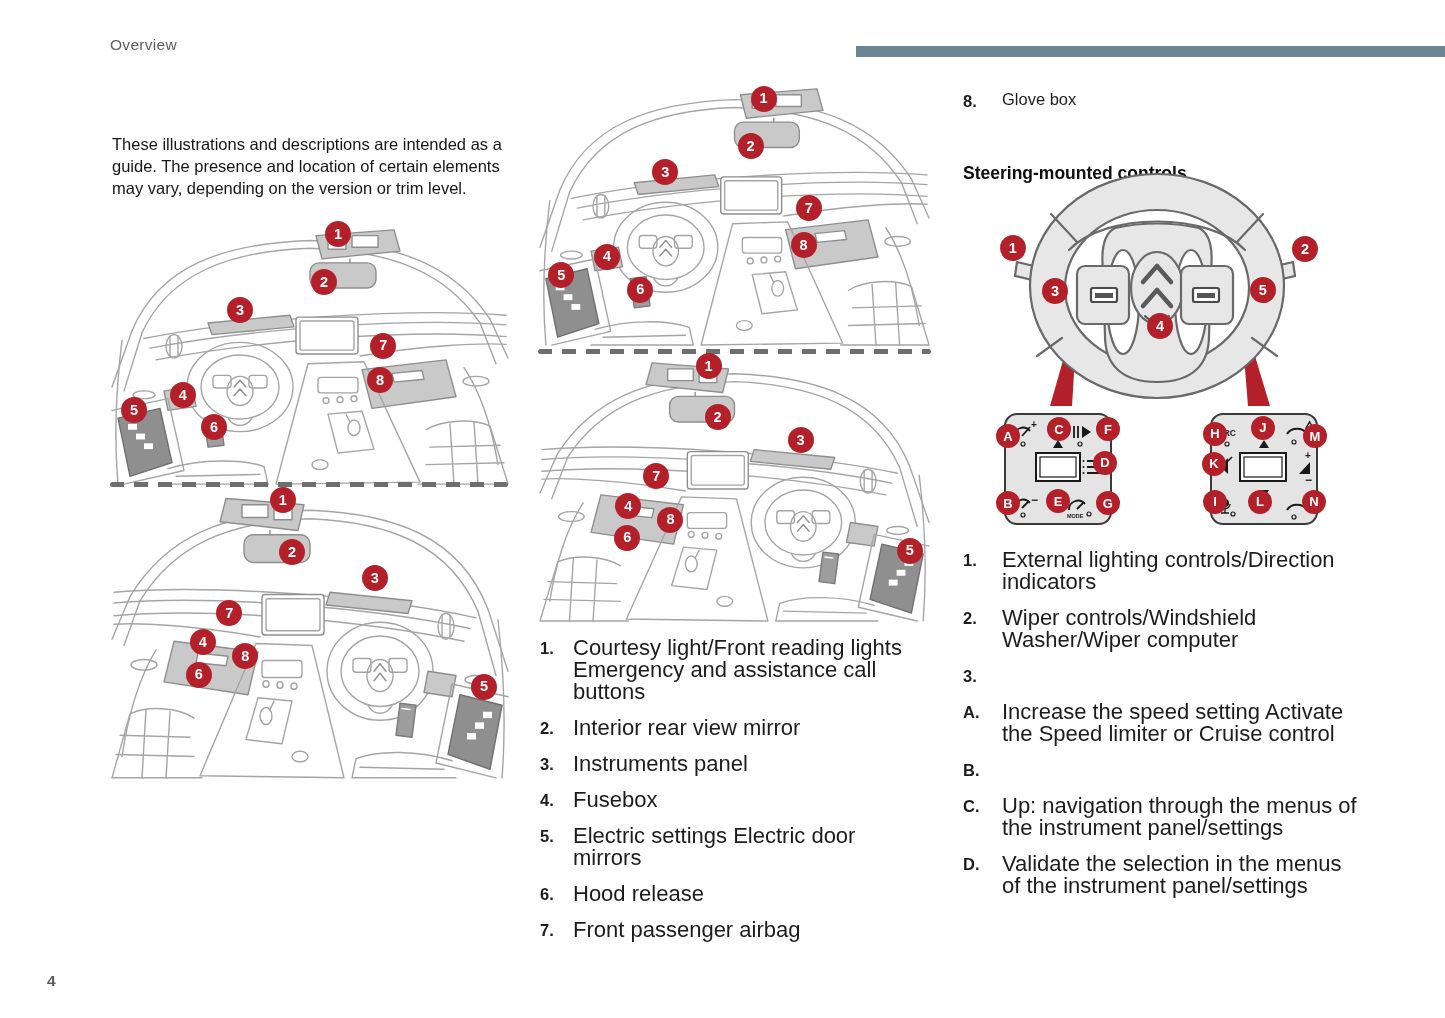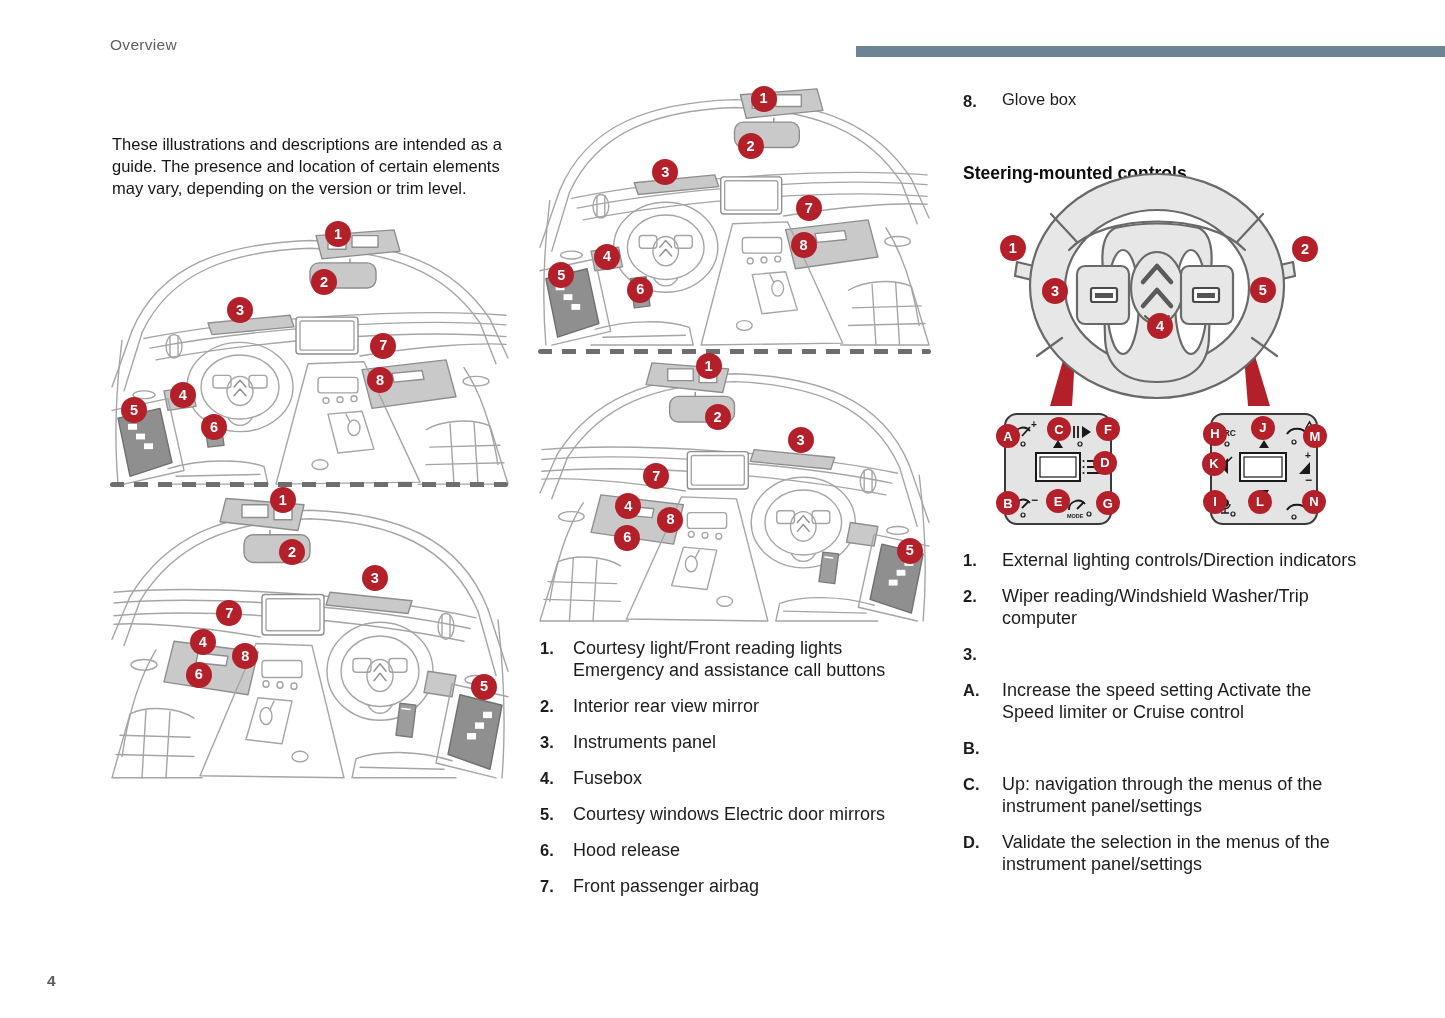--- a/index.html
+++ b/index.html
@@ -19,21 +19,21 @@
            transform:translate(-50%,-50%);line-height:1;}
   .callout.small{width:24px;height:24px;font-size:13px;}
 
   .divider{position:absolute;height:5px;
            background:repeating-linear-gradient(90deg,#6e6e6e 0 14px,transparent 14px 24px);
            border-radius:3px;}
 
   .legend{position:absolute;}
   .lg-row{display:flex;margin-bottom:14px;}
   .lg-num{flex:0 0 33px;font-weight:bold;font-size:16.5px;line-height:22px;}
-  .lg-text{font-size:18px;line-height:22px;}
+  .lg-text{font-size:22px;line-height:22px;}
   #legend-main .lg-text{width:356px;}
   #legend-right .lg-num{flex:0 0 39px;}
   #legend-right .lg-text{width:362px;}
 
   .glove-row{position:absolute;left:963px;top:90px;display:flex;font-size:16.5px;}
   .glove-row .lg-num{flex:0 0 39px;font-weight:bold;}
   .steer-heading{position:absolute;left:963px;top:131px;font-size:17.5px;font-weight:bold;color:#0d0d0d;margin-top:32px;}
 
   .page-number{position:absolute;left:47px;top:972px;font-size:15.5px;font-weight:bold;color:#5a5a5a;}
 </style>
@@ -211,21 +211,21 @@
       </div>
       <div class="lg-row">
         <span class="lg-num">4.</span>
         <div class="lg-text">
           <div>Fusebox</div>
         </div>
       </div>
       <div class="lg-row">
         <span class="lg-num">5.</span>
         <div class="lg-text">
-          <div>Courtesy windows Electric door mirrors</div>
+          <div>Electric settings Electric door mirrors</div>
         </div>
       </div>
       <div class="lg-row">
         <span class="lg-num">6.</span>
         <div class="lg-text">
           <div>Hood release</div>
         </div>
       </div>
       <div class="lg-row">
         <span class="lg-num">7.</span>
@@ -373,21 +373,21 @@
   <div class="legend" id="legend-right" style="left:963px;top:549px;width:452px">
       <div class="lg-row">
         <span class="lg-num">1.</span>
         <div class="lg-text">
           <div>External lighting controls/Direction indicators</div>
         </div>
       </div>
       <div class="lg-row">
         <span class="lg-num">2.</span>
         <div class="lg-text">
-          <div>Wiper reading/Windshield Washer/Trip computer</div>
+          <div>Wiper controls/Windshield Washer/Wiper computer</div>
         </div>
       </div>
       <div class="lg-row">
         <span class="lg-num">3.</span>
       </div>
       <div class="lg-row">
         <span class="lg-num">A.</span>
         <div class="lg-text">
           <div>Increase the speed setting Activate the Speed limiter or Cruise control</div>
         </div>

